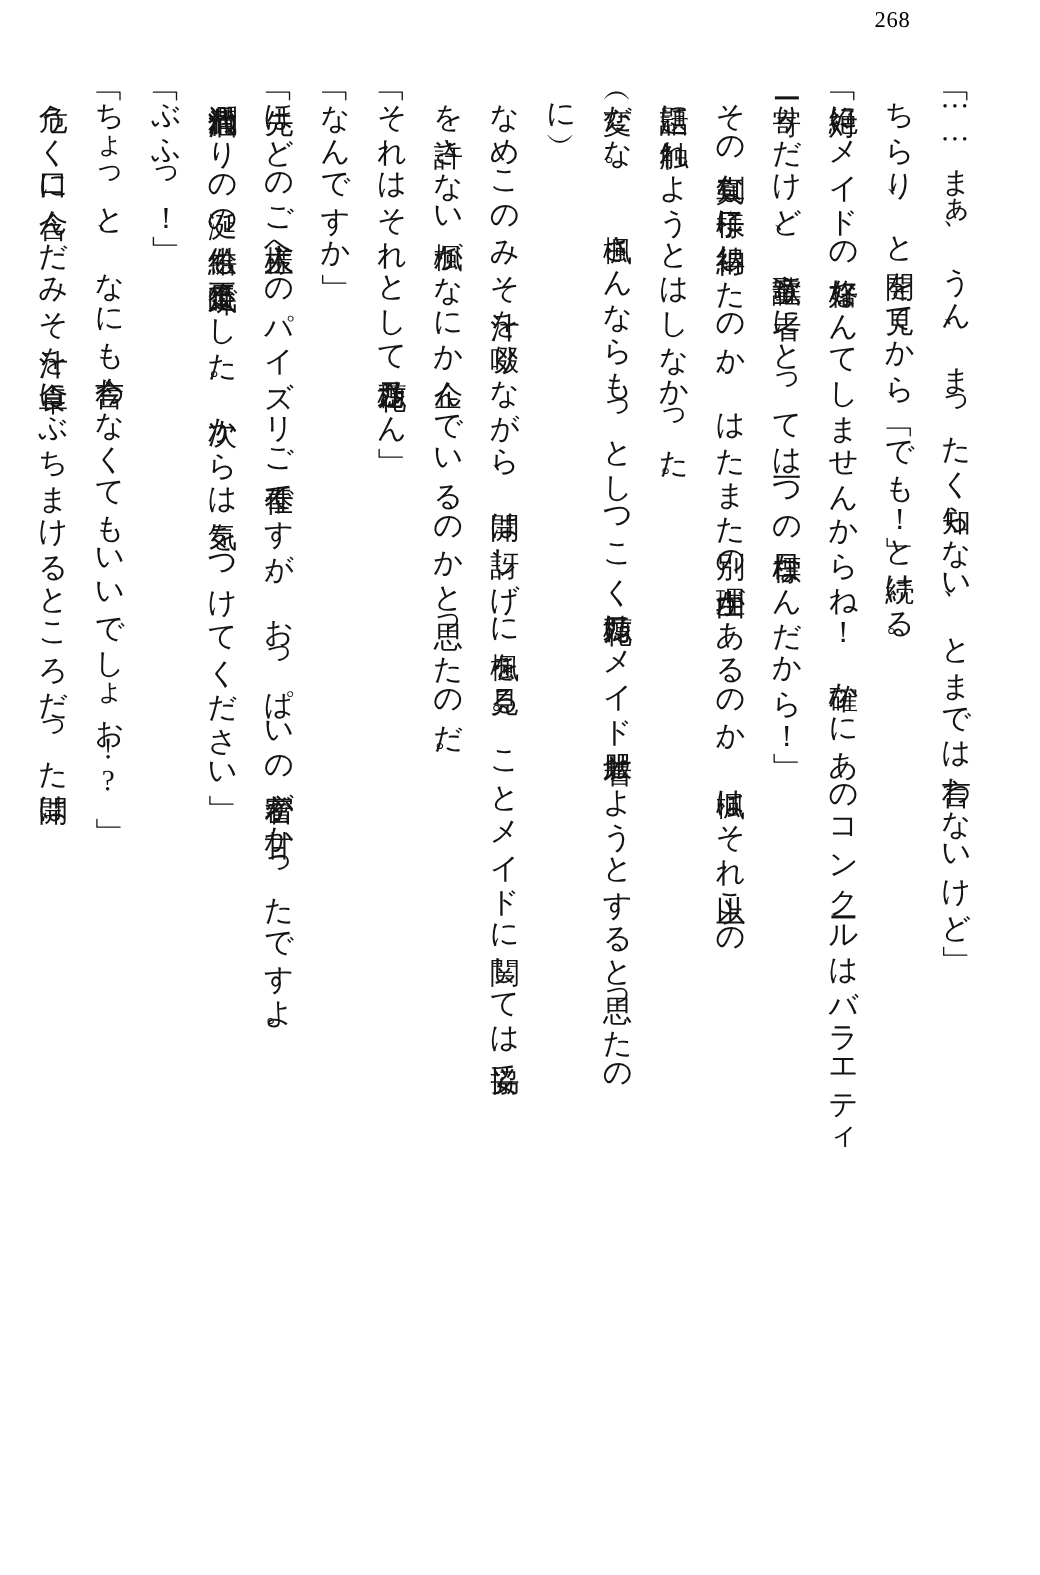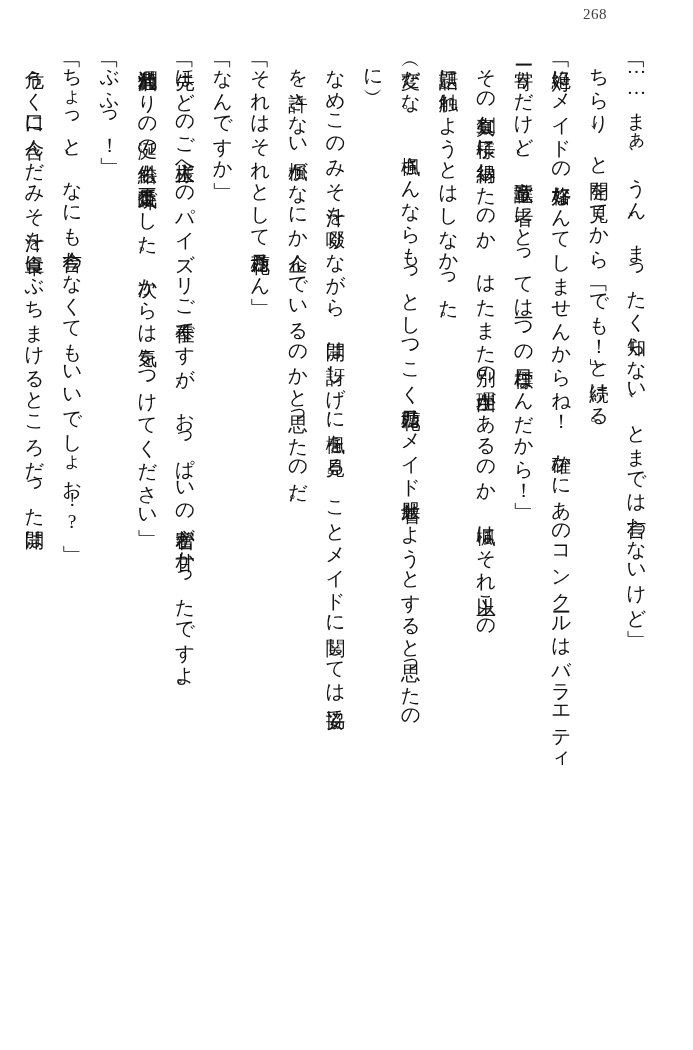--- a/index.html
+++ b/index.html
@@ -21,21 +21,21 @@
     position: relative;
     box-sizing: border-box;
   }
   #page-number {
     position: absolute;
     top: 6px;
     right: 86px;
     font-size: 15px;
     font-family: "Liberation Serif", "DejaVu Serif", serif;
     letter-spacing: 0.5px;
-    color: #404040;
+    color: #000000;
   }
   #text-block {
     position: absolute;
     top: 55px;
     right: 38px;
     left: 38px;
     bottom: 40px;
     writing-mode: vertical-rl;
     text-orientation: upright;
     font-size: 19.5px;

